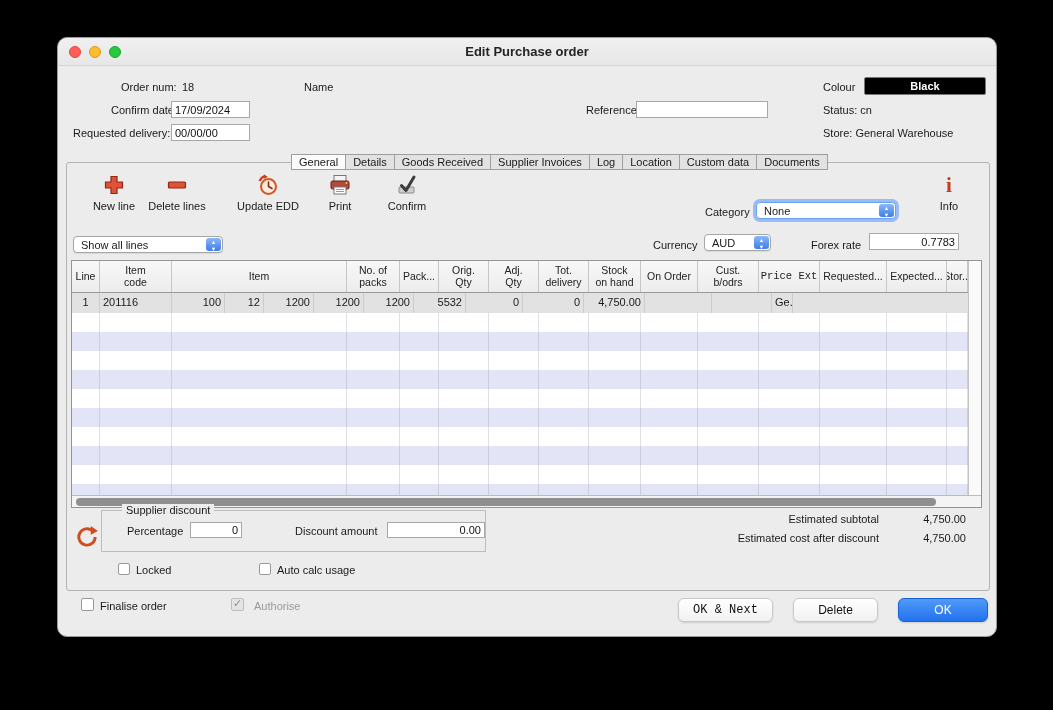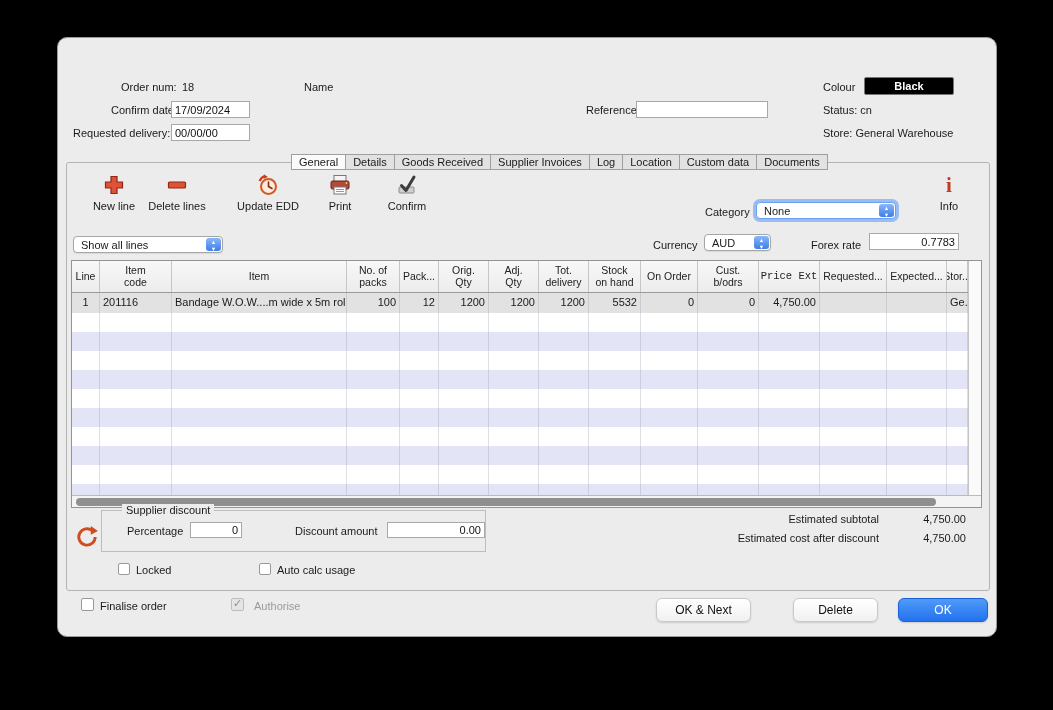--- a/index.html
+++ b/index.html
@@ -30,21 +30,21 @@
 
   .lbl { position:absolute; font-size:11px; white-space:nowrap; }
   .lbl.grey { color:#9a9a9a; }
   .inp {
     position:absolute; border:1px solid #a8a8a8; background:#fff;
     font:11px "Liberation Sans", sans-serif; padding:0 3px; color:#111;
   }
   .inp.right { text-align:right; }
 
   .swatch-btn {
-    position:absolute; left:806px; top:39px; width:90px; height:18px;
+    position:absolute; left:806px; top:39px; width:122px; height:18px;
     background:#000; border:1px solid #777; border-radius:2px;
     color:#fff; font-size:11px; font-weight:bold;
     display:flex; align-items:center; justify-content:center;
   }
 
   .tab-bar { position:absolute; left:233px; top:116px; display:flex; z-index:6;text-align:center; }
   .tab {
     padding:1px 7px 2px; font-size:11px; height:16px; line-height:13px;
     background:#e2e2e2; border:1px solid #9f9f9f; margin-right:-1px;
     white-space:nowrap;
@@ -126,20 +126,28 @@
   .btn.primary {
     background:linear-gradient(#509af8,#2272ee); border-color:#1a62d8; color:#fff;
   }
   .tool-icon-btn { position:absolute; width:24px; height:24px; }
 </style>
 </head>
 <body>
 
 <div class="window">
 
+  <div class="titlebar">
+    <div class="lights">
+      <span class="light red"></span>
+      <span class="light yellow"></span>
+      <span class="light green"></span>
+    </div>
+    <div class="title">Edit Purchase order</div>
+  </div>
 
   <span class="lbl" style="left:63px; top:43px;">Order num:</span>
   <span class="lbl" style="left:124px; top:43px;">18</span>
 
   <span class="lbl" style="left:246px; top:43px;">Name</span>
 
   <span class="lbl" style="left:765px; top:43px;">Colour</span>
   <div class="swatch-btn">
     <span>Black</span>
   </div>
@@ -272,21 +280,20 @@
 b/odrs</div>
             <div class="t-hcell" style="width: 61px; font-family: Liberation Mono, monospace;">Price Ext</div>
             <div class="t-hcell" style="width: 67px;">Requested...</div>
             <div class="t-hcell" style="width: 60px;">Expected...</div>
             <div class="t-hcell" style="width: 21px;">Stor...</div>
           </div>
         <div>
             <div class="t-row filled">
               <div class="t-cell" style="width: 28px; text-align: center;">1</div>
               <div class="t-cell" style="width: 72px; text-align: left;">201116</div>
-              <div class="t-cell" style="width: 175px; text-align: left;">Bandage W.O.W....m wide x 5m roll</div>
               <div class="t-cell" style="width: 53px; text-align: right;">100</div>
               <div class="t-cell" style="width: 39px; text-align: right;">12</div>
               <div class="t-cell" style="width: 50px; text-align: right;">1200</div>
               <div class="t-cell" style="width: 50px; text-align: right;">1200</div>
               <div class="t-cell" style="width: 50px; text-align: right;">1200</div>
               <div class="t-cell" style="width: 52px; text-align: right;">5532</div>
               <div class="t-cell" style="width: 57px; text-align: right;">0</div>
               <div class="t-cell" style="width: 61px; text-align: right;">0</div>
               <div class="t-cell" style="width: 61px; text-align: right;">4,750.00</div>
               <div class="t-cell" style="width: 67px; text-align: left;"></div>
@@ -497,17 +504,17 @@
   <span class="cb" style="left:60px; top:525px;"></span>
   <span class="lbl" style="left:78px; top:526px;">Locked</span>
   <span class="cb" style="left:201px; top:525px;"></span>
   <span class="lbl" style="left:219px; top:526px;">Auto calc usage</span>
 
   <span class="cb big" style="left:23px; top:560px;"></span>
   <span class="lbl" style="left:42px; top:562px;">Finalise order</span>
   <span class="cb big disabled checked" style="left:173px; top:560px;"></span>
   <span class="lbl grey" style="left:196px; top:562px;">Authorise</span>
 
-  <div class="btn" style="left:598px; top:560px; width:95px;">OK &amp; Next</div>
+  <div class="btn" style="left:620px; top:560px; width:95px;font-family:Liberation Mono, monospace;">OK &amp; Next</div>
   <div class="btn" style="left:735px; top:560px; width:85px;">Delete</div>
   <div class="btn primary" style="left:840px; top:560px; width:90px;">OK</div>
 
 </div>
 
 </body></html>

